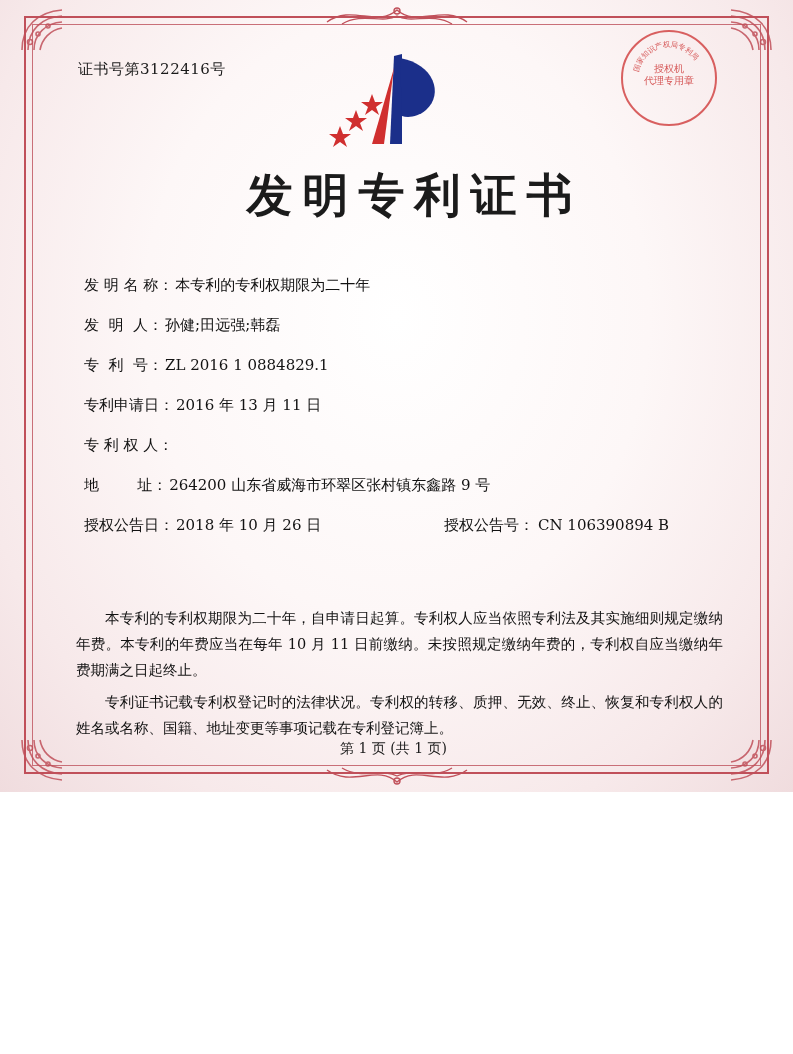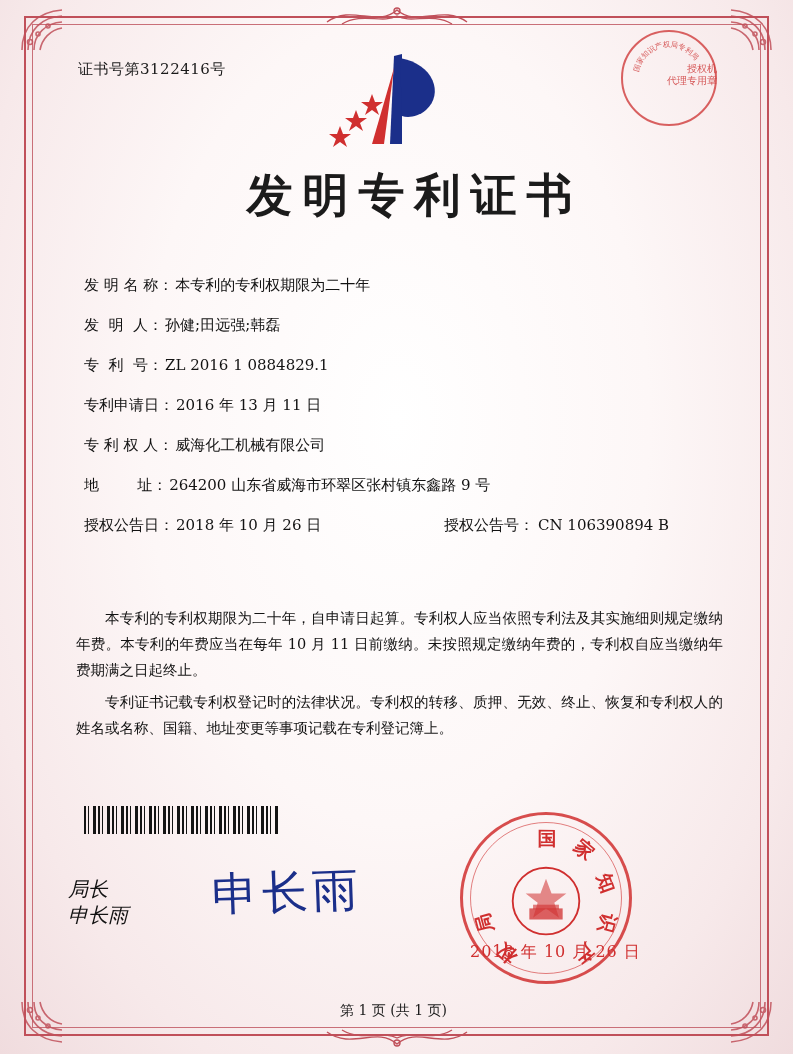--- a/index.html
+++ b/index.html
@@ -6,21 +6,21 @@
     margin: 0;
     padding: 0;
     background: #ffffff;
   }
   body {
     font-family: "DejaVu Sans", "Liberation Sans", sans-serif;
   }
   .page {
     position: relative;
     width: 793px;
-    height: 1054px;
+    height: 792px;
     overflow: hidden;
     background:
       radial-gradient(ellipse at 50% 40%, #ffffff 0%, #fdf7f7 45%, #f7e9ea 78%, #f0dcde 100%);
   }
   
   .border-outer {
     position: absolute;
     left: 24px;
     top: 16px;
     right: 24px;
@@ -102,21 +102,21 @@
     position: absolute;
     inset: 0;
     border: 2px solid #cf3b3b;
     border-radius: 50%;
     opacity: 0.8;
   }
   .seal-top .inner-text {
     position: absolute;
     left: 0; right: 0;
     top: 33px;
-    text-align: right;
+    text-align: center;
     color: #cf3b3b;
     font-size: 10px;
     line-height: 12px;
     opacity: 0.85;
     font-family: "DejaVu Serif", "Liberation Serif", serif;
   }
   .seal-top .arc {
     position: absolute;
     inset: 7px;
     border-radius: 50%;
@@ -409,21 +409,20 @@
     <div class="field-row">
       <span class="field-label">专  利  号：</span>
       <span class="field-value">ZL 2016 1 0884829.1</span>
     </div>
     <div class="field-row">
       <span class="field-label">专利申请日：</span>
       <span class="field-value">2016 年 13 月 11 日</span>
     </div>
     <div class="field-row">
       <span class="field-label">专 利 权 人：</span>
-      <span class="field-value">威海化工机械有限公司</span>
     </div>
     <div class="field-row">
       <span class="field-label">地        址：</span>
       <span class="field-value">264200  山东省威海市环翠区张村镇东鑫路 9 号</span>
     </div>
     <div class="field-row two-col">
       <span class="field-label">授权公告日：</span>
       <span class="field-value">2018 年 10 月 26 日</span>
       <span class="field-label2">授权公告号：</span>
       <span class="field-value2">CN 106390894 B</span>

